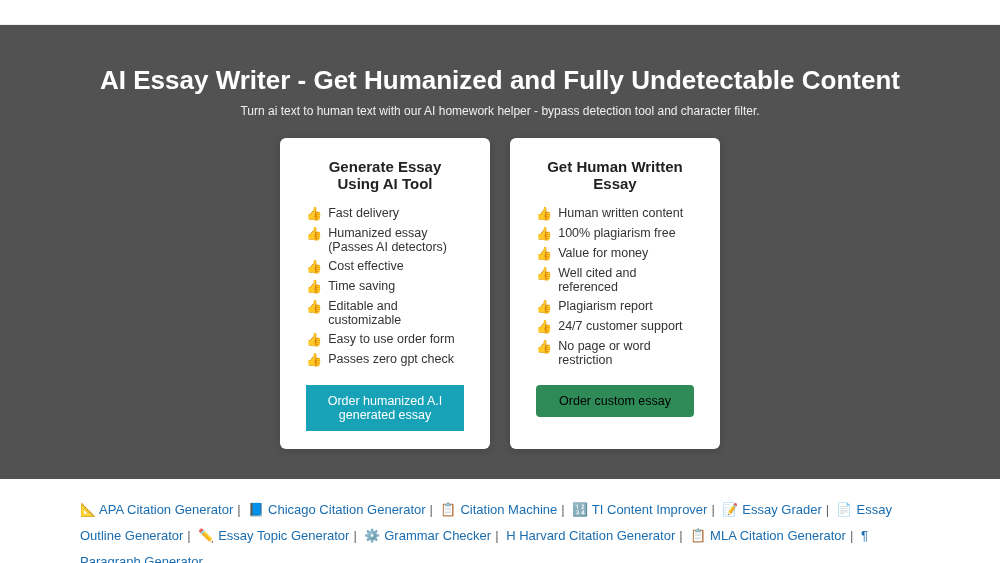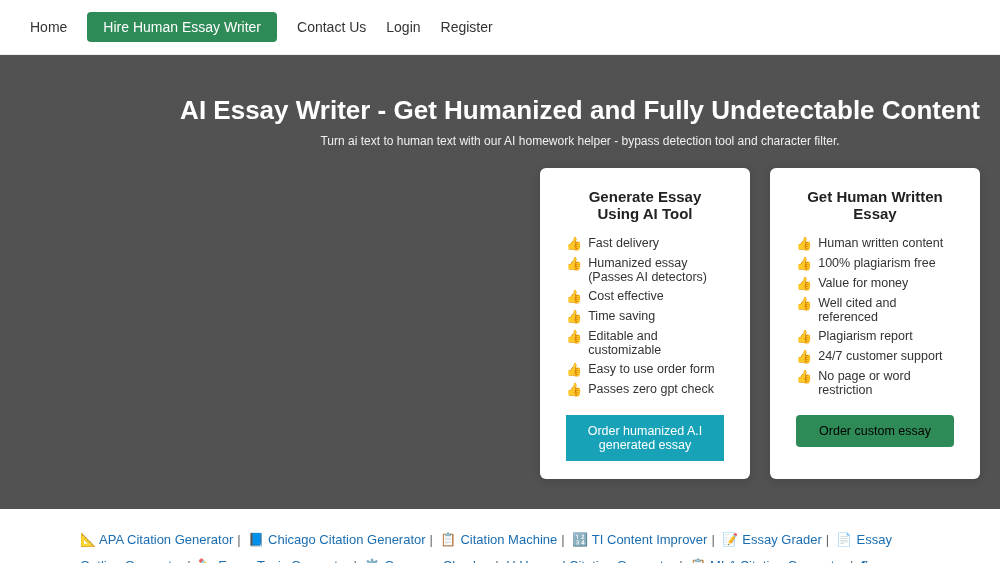--- a/index.html
+++ b/index.html
@@ -40,21 +40,21 @@
       border: none;
     }
 
     
     .hero {
       position: relative;
       background: #555;
       min-height: 345px;
       display: flex;
       flex-direction: column;
-      align-items: flex-end;
+      align-items: center;
       padding: 40px 20px 30px;
       overflow: hidden;
     }
     .hero-bg {
       position: absolute;
       inset: 0;
       background: linear-gradient(rgba(80,80,80,0.65), rgba(80,80,80,0.65));
       z-index: 0;
     }
     
@@ -158,27 +158,20 @@
       color: #1a6db0;
       text-decoration: none;
       cursor: pointer;
     }
     .sep { color: #666; margin: 0 4px; }
   </style>
 </head>
 <body>
 
 <header class="header">
-  <nav class="header-nav">
-    <a class="nav-link">Home</a>
-    <button class="nav-btn-hire">Hire Human Essay Writer</button>
-    <a class="nav-link">Contact Us</a>
-    <a class="nav-link">Login</a>
-    <a class="nav-link">Register</a>
-  </nav>
 </header>
 
 <section class="hero">
   <div class="hero-bg"></div>
   <div class="hero-content">
     <h1 class="hero-title">AI Essay Writer - Get Humanized and Fully Undetectable Content</h1>
     <p class="hero-subtitle">Turn ai text to human text with our AI homework helper - bypass detection tool and character filter.</p>
   </div>
 
   <div class="cards-row">

